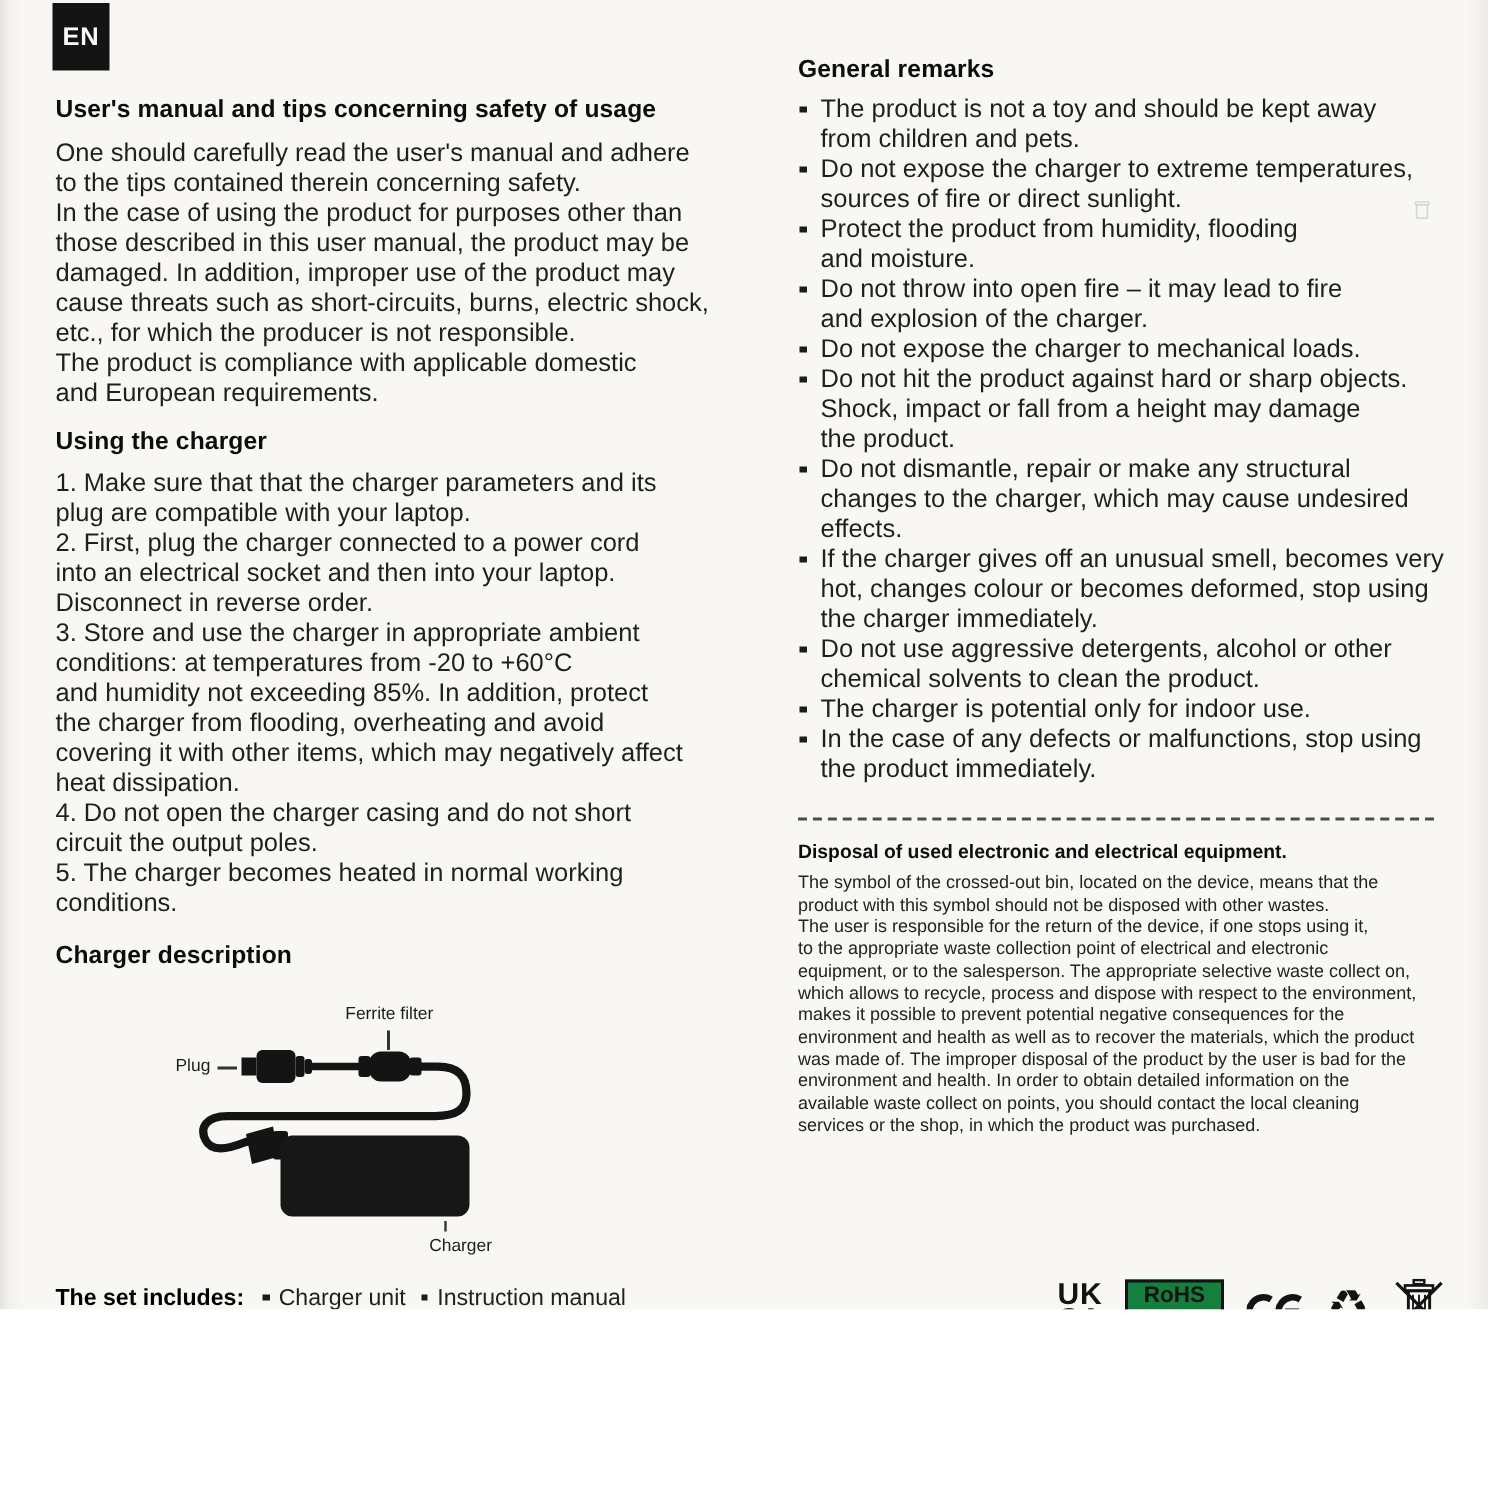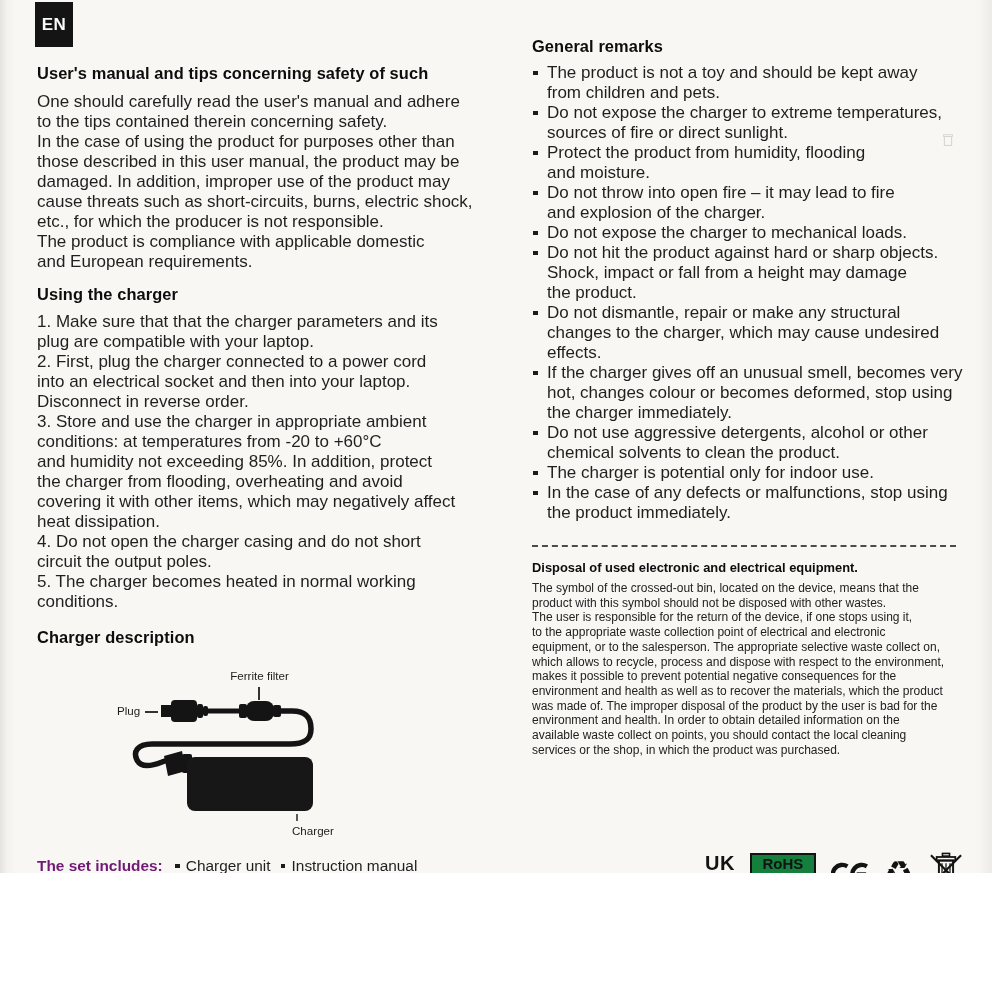--- a/index.html
+++ b/index.html
@@ -19,21 +19,21 @@
   .body-txt{font-size:17px;line-height:20px;color:#1f1f1f;white-space:pre-line;}
   .small-txt{font-size:12px;line-height:14.7px;color:#222;white-space:pre-line;}
   .remarks{list-style:none;margin:0;padding:0;width:442px;}
   .remarks li{position:relative;padding-left:15px;margin:0;}
   .sq{position:absolute;left:1px;top:7.5px;width:4.5px;height:4.5px;background:#1c1c1c;}
   .sq-inline{display:inline-block;width:4.5px;height:4.5px;background:#1c1c1c;vertical-align:middle;margin:0 2px 2px 2px;}
   .dashed-div{height:0;border-top:2px dashed #4c4c4c;}
   .lbl{font-size:11.6px;color:#1d1d1d;}
   .tick{background:#333;}
   .set-line{font-size:15.4px;color:#1f1f1f;}
-  .set-line b{color:#701a75;}
+  .set-line b{color:#000000;}
   
   .certs{display:flex;align-items:flex-end;gap:15px;}
   .ukca{font-weight:bold;font-size:20px;line-height:16.5px;letter-spacing:.5px;color:#131313;text-align:center;}
   .rohs{border:2.3px solid #131313;background:#15803d;text-align:center;width:62px;}
   .rohs-top{font-weight:bold;font-size:15px;color:#131313;padding:0 2px;line-height:18px;}
   .rohs-bot{background:#131313;color:#f7f7f7;font-size:9.3px;line-height:12px;padding:0 2px 1px 2px;}
   .recycle{font-family:"DejaVu Sans",sans-serif;font-size:31px;line-height:31px;color:#131313;}
   
   .footer-bar{left:0;top:919px;width:992px;height:71px;background:#c2410c;}
   .pg-logo{position:absolute;top:5px;width:58px;text-align:center;}
@@ -43,21 +43,21 @@
 </style>
 </head>
 <body>
 
 <div class="page">
 
   <div class="abs en-badge">
     <span>EN</span>
   </div>
 
-  <h2 class="hd abs" style="left:37px;top:64px;">User's manual and tips concerning safety of such</h2>
+  <h2 class="hd abs" style="left:37px;top:64px;">User's manual and tips concerning safety of usage</h2>
   <div class="body-txt abs" style="left:37px;top:92px;width:460px;">One should carefully read the user's manual and adhere
 to the tips contained therein concerning safety.
 In the case of using the product for purposes other than
 those described in this user manual, the product may be
 damaged. In addition, improper use of the product may
 cause threats such as short-circuits, burns, electric shock,
 etc., for which the producer is not responsible.
 The product is compliance with applicable domestic
 and European requirements.</div>
 
@@ -79,21 +79,21 @@
     <div class="body-txt">5. The charger becomes heated in normal working
 conditions.</div>
   </div>
 
   <h2 class="hd abs" style="left:37px;top:628px;">Charger description</h2>
 
   <div class="lbl abs" style="left:212px;top:669px;width:95px;text-align:center;">Ferrite filter</div>
   <div class="tick abs" style="left:258px;top:687px;width:1.6px;height:13px;"></div>
   <div class="lbl abs" style="left:117px;top:704px;">Plug</div>
   <div class="tick abs" style="left:145px;top:711px;width:13px;height:1.8px;"></div>
-  <div class="lbl abs" style="left:292px;top:824px;width:46px;text-align:left;">Charger</div>
+  <div class="lbl abs" style="left:282px;top:824px;width:46px;text-align:right;">Charger</div>
 
   <svg class="abs" style="left:120px;top:694px;" width="220" height="128" viewBox="0 0 220 128">
     <g fill="#141414">
       <rect x="41" y="11" width="10" height="12"></rect>
       <rect x="51" y="6" width="26" height="22" rx="4"></rect>
       <rect x="77" y="10" width="6" height="14" rx="2"></rect>
       <rect x="83" y="12" width="5" height="10" rx="2"></rect>
     </g>
     <line x1="88" y1="17" x2="124" y2="17" stroke="#141414" stroke-width="5"></line>
     <g fill="#141414">

